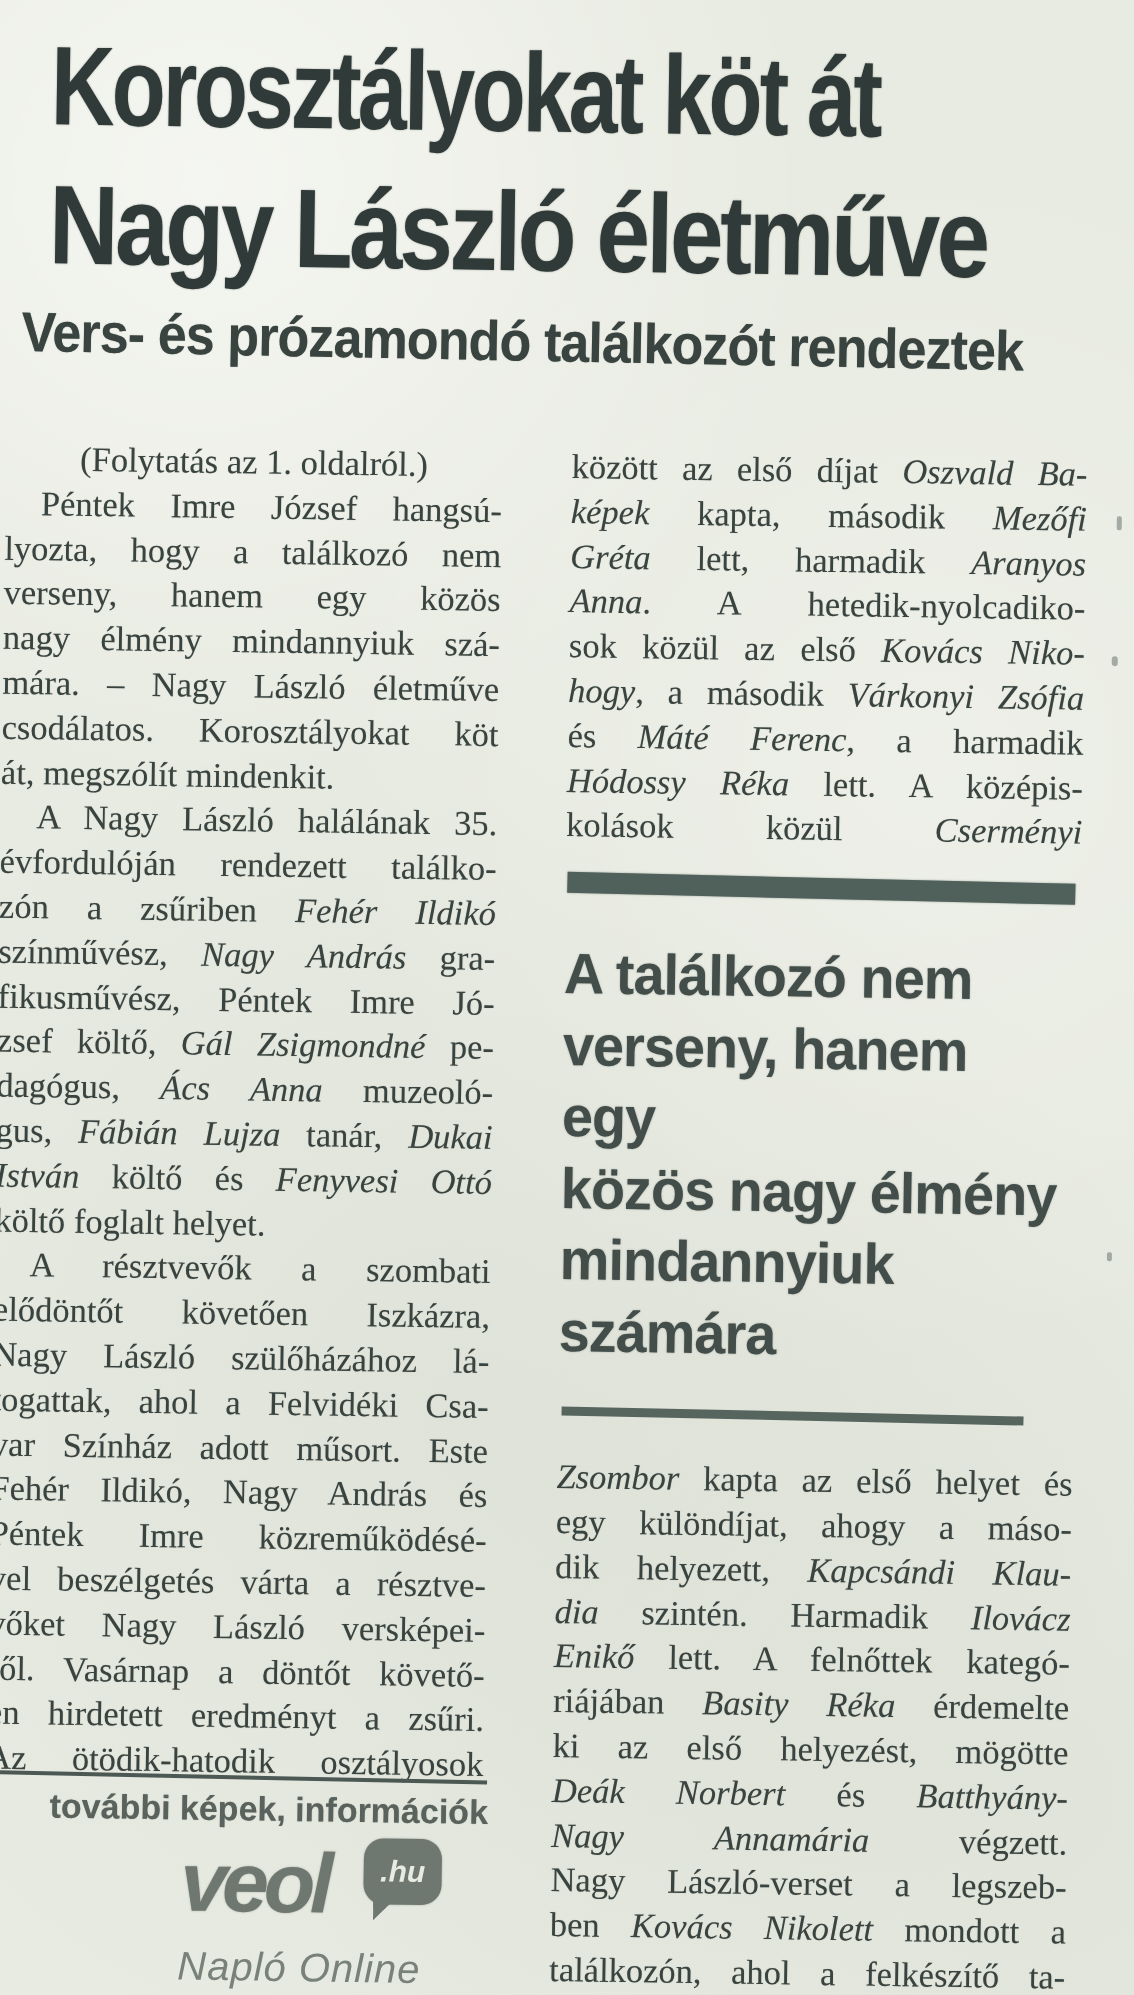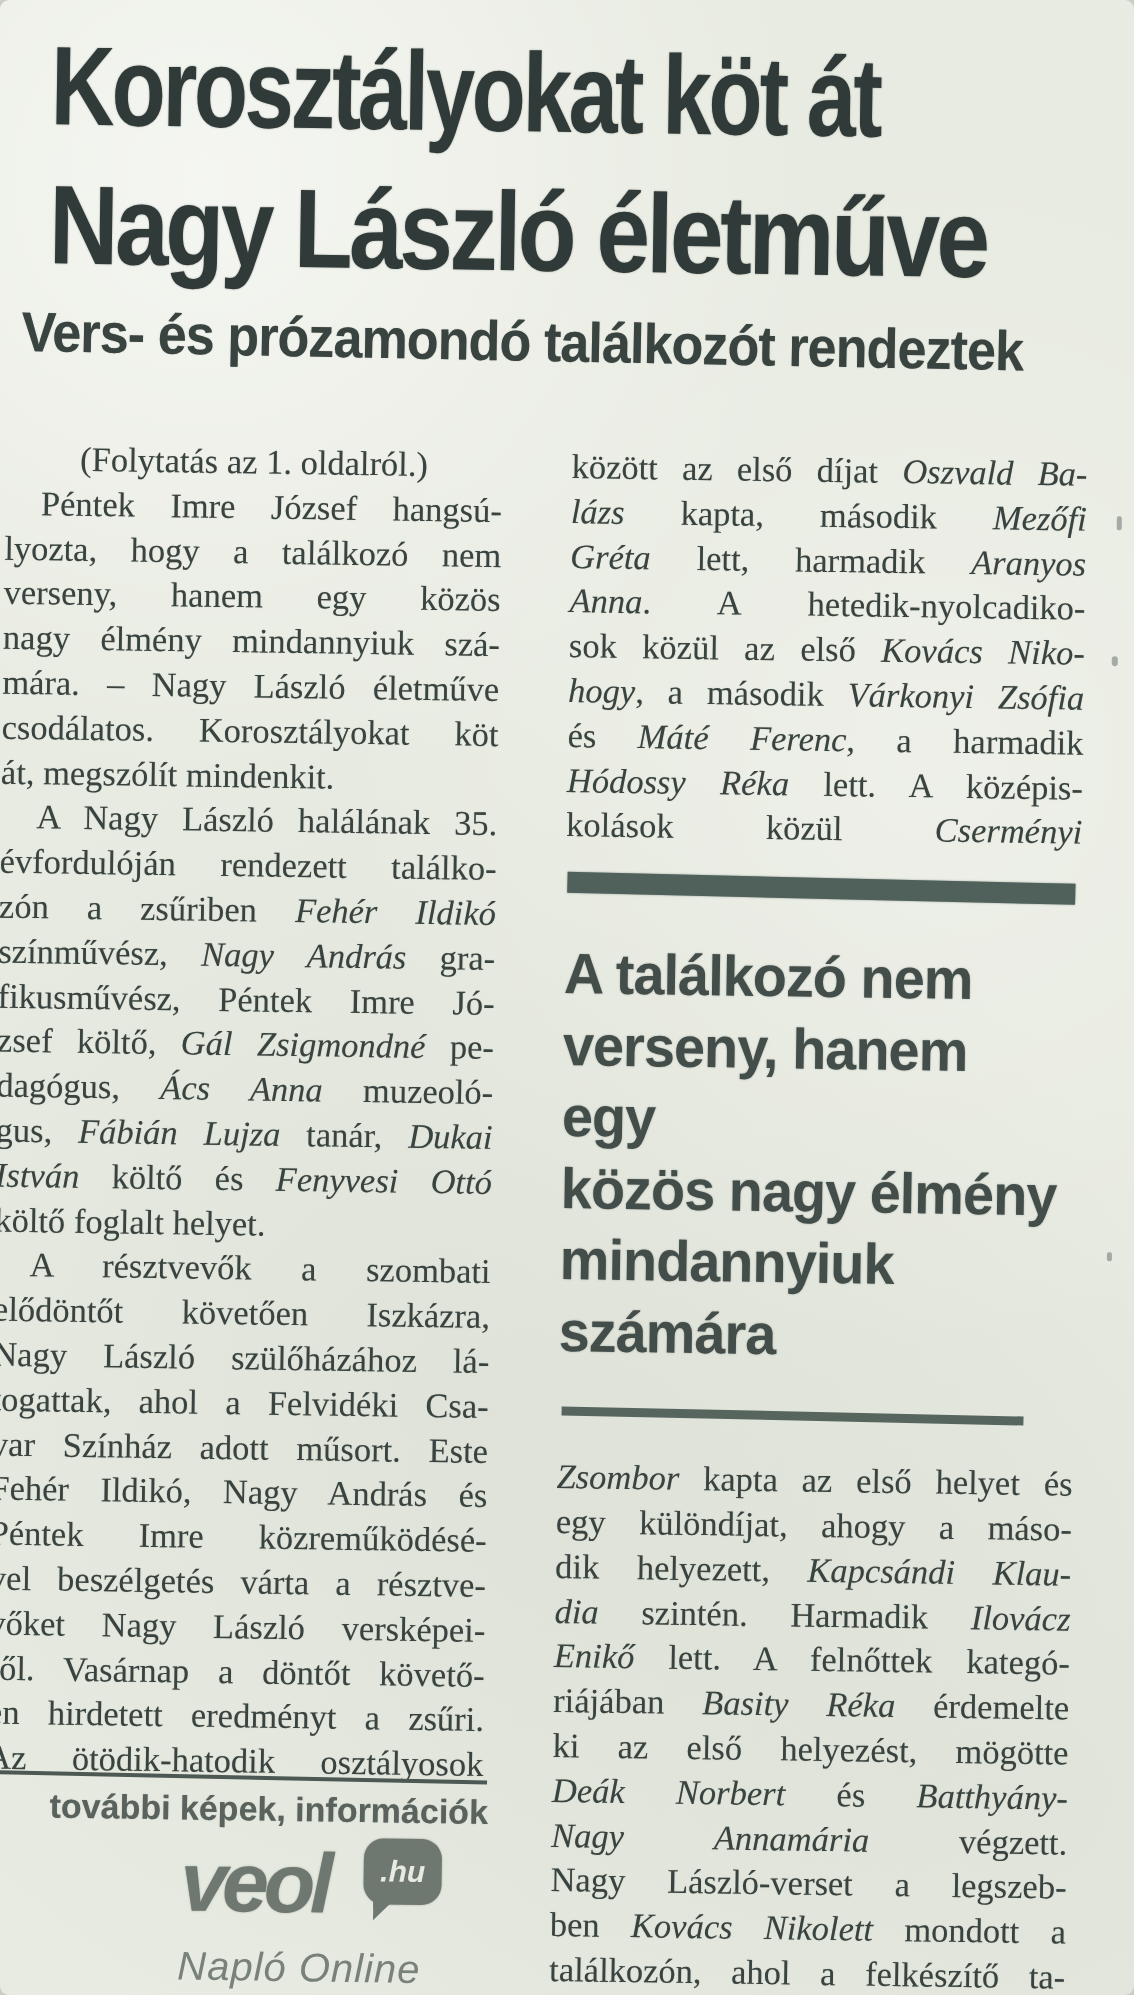--- a/index.html
+++ b/index.html
@@ -6,21 +6,20 @@
   .paper{
     position:relative; width:1134px; height:1995px; overflow:hidden;
     background-color:#e8ebe1;
     background-image:
       radial-gradient(circle at 18% 9%, rgba(255,255,255,.55), rgba(255,255,255,0) 30%),
       radial-gradient(circle at 82% 38%, rgba(255,255,255,.25), rgba(255,255,255,0) 40%),
       radial-gradient(circle at 40% 70%, rgba(120,130,115,.08), rgba(120,130,115,0) 45%),
       radial-gradient(circle at 90% 90%, rgba(120,130,115,.07), rgba(120,130,115,0) 35%);
     font-family:"Liberation Serif", serif;
     color:#39433f;
-    border-radius:9px;
   }
   .tilt{position:absolute; inset:0; transform:rotate(0.85deg); transform-origin:30px 30px;}
 
   
   .headline{position:absolute; left:52px; top:16px; margin:0; font-family:"Liberation Sans", sans-serif;
     font-weight:700; color:#303a38; text-shadow:0 0 2px rgba(48,58,56,.45);}
   .hl{display:block; font-size:112px; line-height:139px; letter-spacing:-4px; white-space:nowrap; transform-origin:0 50%;}
   .hl1{transform:scaleX(.79);}
   .hl2{transform:scaleX(.86);}
   .subheadline{position:absolute; left:26px; top:300px; margin:0; font-family:"Liberation Sans", sans-serif;
@@ -112,21 +111,21 @@
         <div class="ln"><span>vel beszélgetés várta a résztve-</span></div>
         <div class="ln"><span>vőket Nagy László versképei-</span></div>
         <div class="ln"><span>ről. Vasárnap a döntőt követő-</span></div>
         <div class="ln"><span>en hirdetett eredményt a zsűri.</span></div>
         <div class="ln"><span>Az ötödik-hatodik osztályosok</span></div>
       </div>
 
     <div class="col col-right">
       <div>
           <div class="ln"><span>között az első díjat </span><em>Oszvald Ba-</em></div>
-          <div class="ln"><em>lázs</em><span> kapta, második </span><em>Mezőfi</em></div>
+          <div class="ln"><em>képek</em><span> kapta, második </span><em>Mezőfi</em></div>
           <div class="ln"><em>Gréta</em><span> lett, harmadik </span><em>Aranyos</em></div>
           <div class="ln"><em>Anna</em><span>. A hetedik-nyolcadiko-</span></div>
           <div class="ln"><span>sok közül az első </span><em>Kovács Niko-</em></div>
           <div class="ln"><em>hogy</em><span>, a második </span><em>Várkonyi Zsófia</em></div>
           <div class="ln"><span>és </span><em>Máté Ferenc</em><span>, a harmadik</span></div>
           <div class="ln"><em>Hódossy Réka</em><span> lett. A középis-</span></div>
           <div class="ln"><span>kolások közül </span><em>Cserményi</em></div>
         </div>
       <div class="bar-thick"></div>
       <div class="pullquote">

